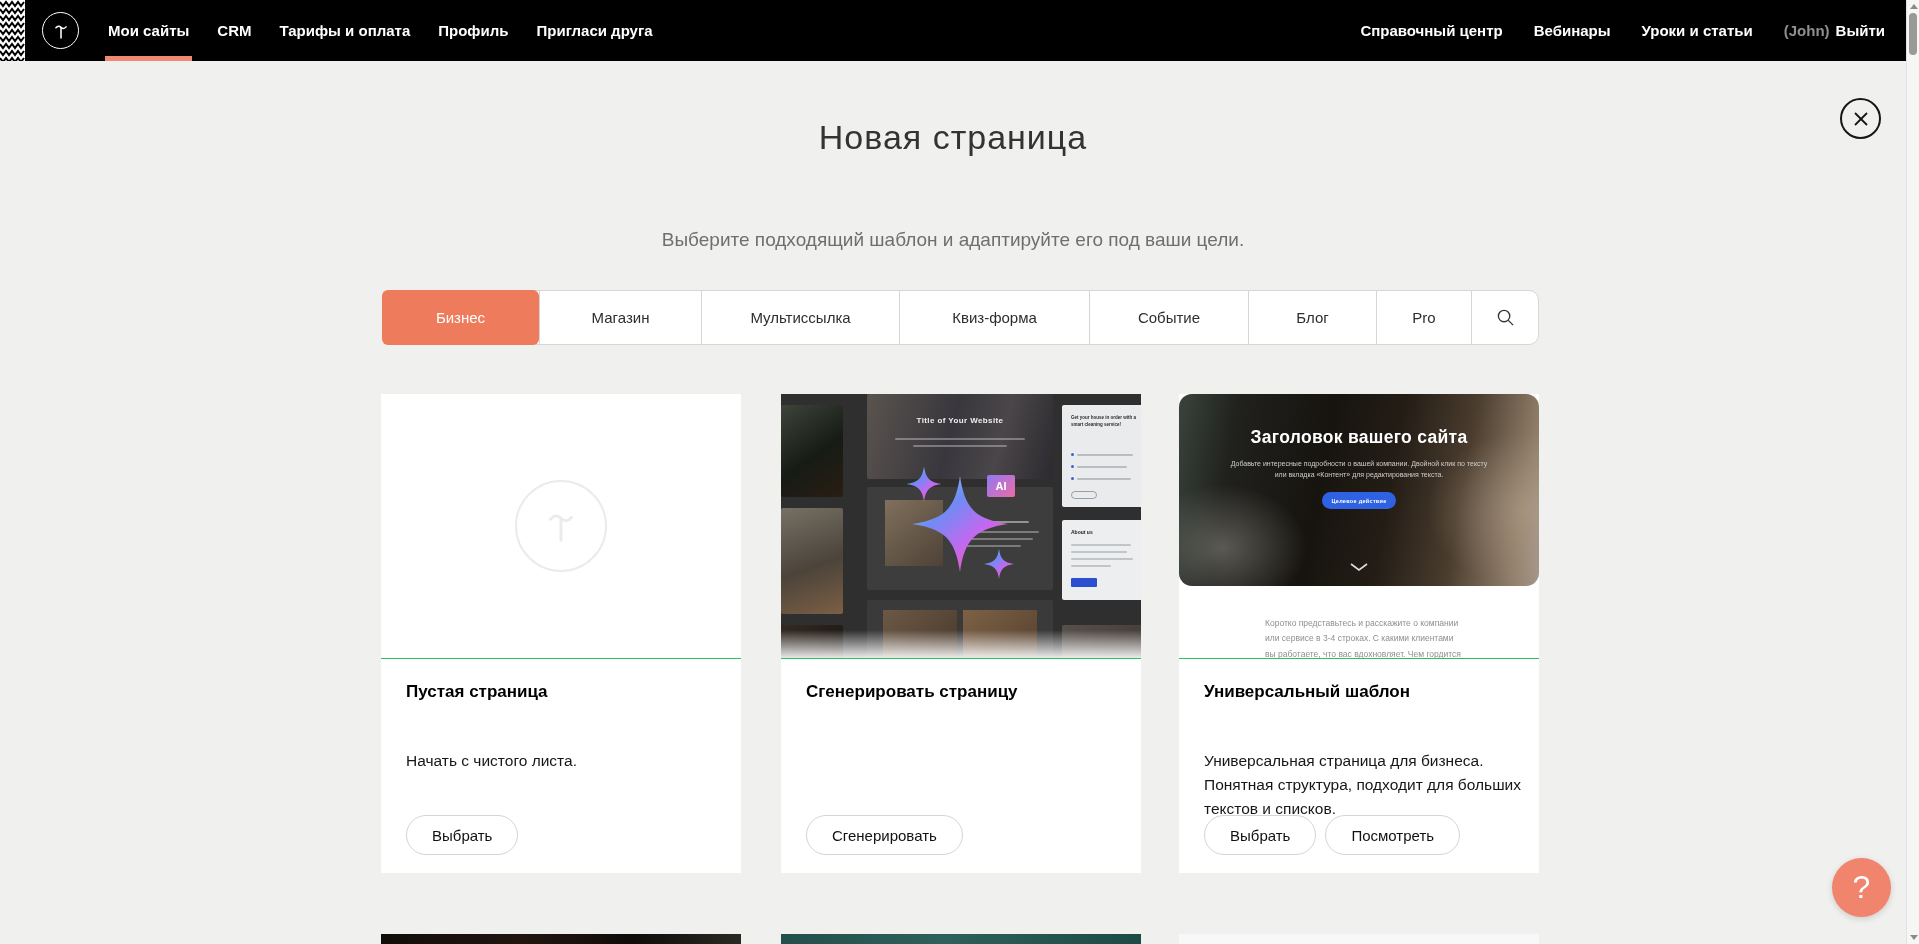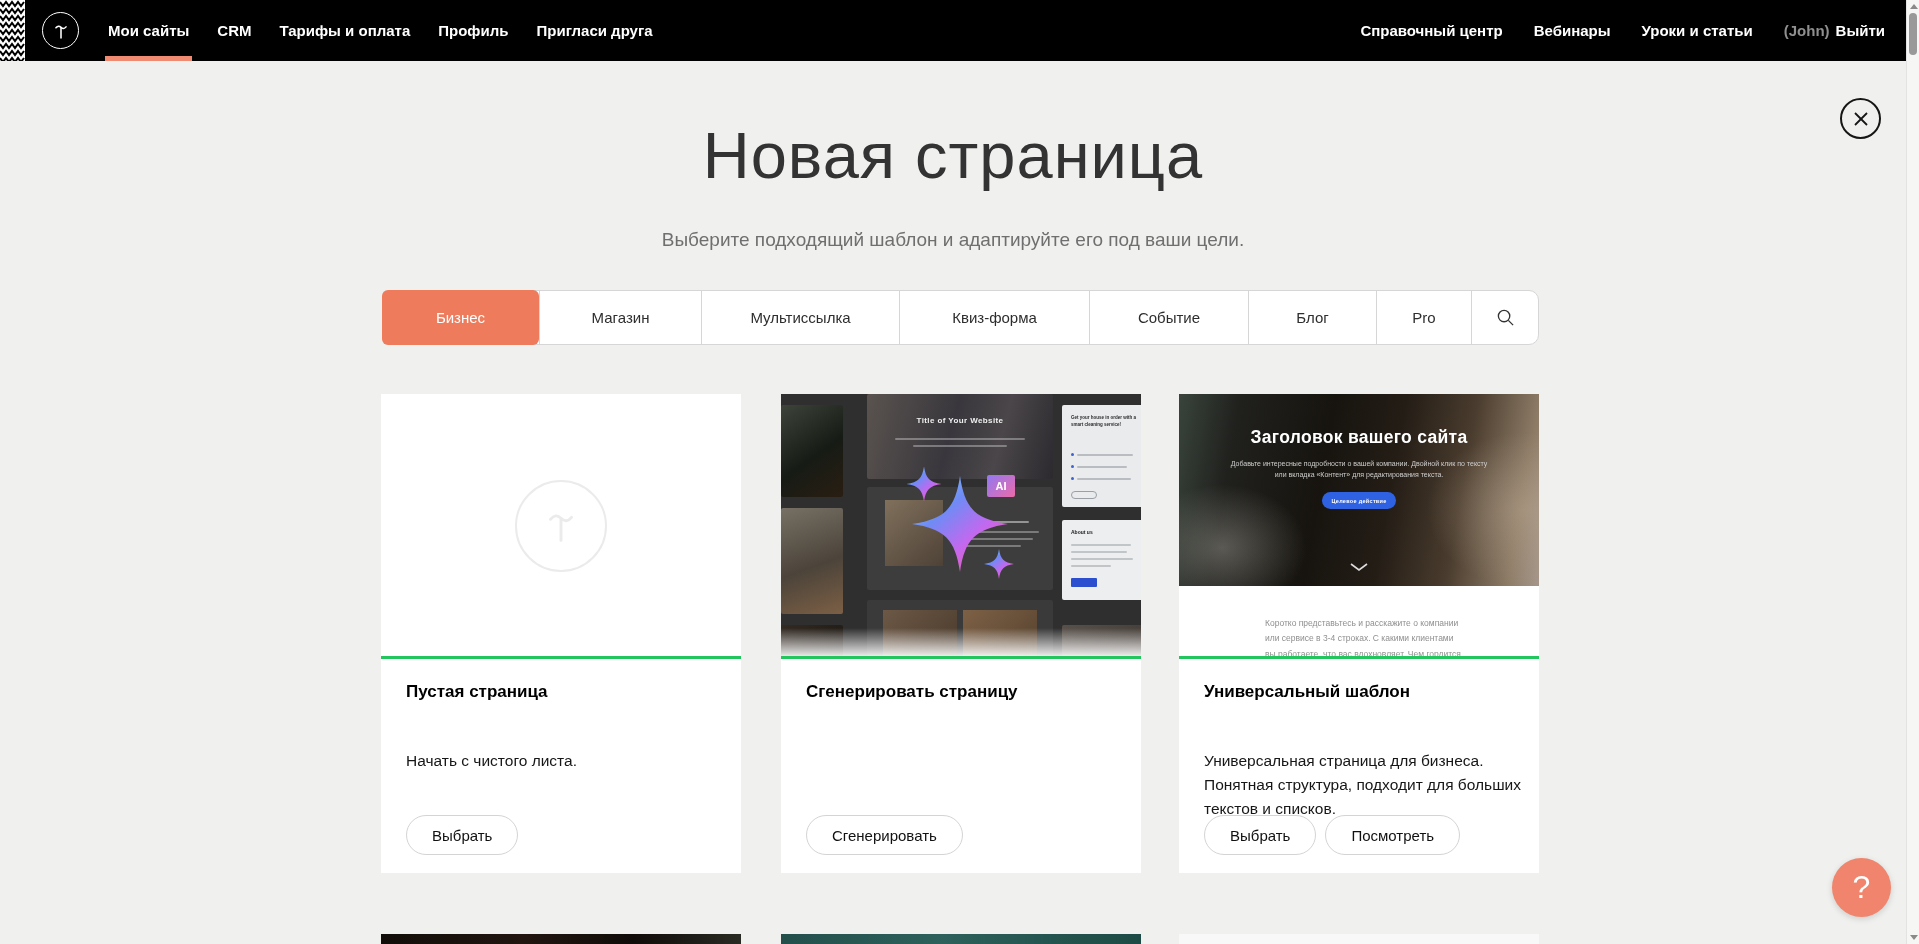--- a/index.html
+++ b/index.html
@@ -24,40 +24,40 @@
   .scrollbar{position:absolute;right:0;top:0;width:13px;height:944px;background:#f6f6f5;border-left:1px solid #e3e3e3;box-sizing:border-box;}
   .sb-thumb{position:absolute;left:2px;top:13px;width:8px;height:42px;border-radius:4px;background:#999;}
   .sb-up{position:absolute;left:3px;top:4px;width:0;height:0;border-left:4px solid transparent;
          border-right:4px solid transparent;border-bottom:5px solid #8a8a8a;}
   .sb-down{position:absolute;left:3px;bottom:4px;width:0;height:0;border-left:4px solid transparent;
          border-right:4px solid transparent;border-top:5px solid #8a8a8a;}
 
   
   .close-btn{position:absolute;left:1840px;top:98px;width:41px;height:41px;border:2px solid #161616;
              border-radius:50%;box-sizing:border-box;display:flex;align-items:center;justify-content:center;cursor:pointer;}
-  .page-title{position:absolute;left:0;top:118px;width:1906px;text-align:center;font-size:65px;
+  .page-title{position:absolute;left:0;top:118px;width:1906px;text-align:center;font-size:34px;
               font-weight:300;color:#333;letter-spacing:1px;}
   .page-subtitle{position:absolute;left:0;top:229px;width:1906px;text-align:center;font-size:19px;
               font-weight:400;color:#6f6f6f;}
 
   
   .tabbar{position:absolute;left:382px;top:290px;width:1157px;height:55px;display:flex;
           background:#fff;border:1px solid #d6d6d6;border-radius:10px;box-sizing:border-box;}
   .tab{display:flex;align-items:center;justify-content:center;border-left:1px solid #d6d6d6;
        font-size:15px;color:#2e2e2e;cursor:pointer;box-sizing:border-box;}
   .tab:first-child{border-left:none;}
   .tab.selected{background:#ee7c5c;color:#fff;border-radius:6px;margin:-1px 0 -1px -1px;}
   .t0{width:157px;} .t1{width:162px;} .t2{width:198px;} .t3{width:190px;}
   .t4{width:159px;} .t5{width:128px;} .t6{width:95px;} .t7{flex:1;}
 
   
   .card{position:absolute;top:394px;width:360px;height:479px;background:#fff;}
   .card.c1{left:381px;} .card.c2{left:781px;} .card.c3{left:1179px;}
   .card-img{position:absolute;left:0;top:0;width:360px;height:265px;overflow:hidden;
-            border-bottom:3px solid #22c55e;box-sizing:border-box;}
+            border-bottom:1px solid #22c55e;box-sizing:border-box;}
   .card-title{position:absolute;left:25px;top:288px;font-size:17px;font-weight:700;color:#000;}
   .card-desc{position:absolute;left:25px;top:320px;width:315px;font-size:15.5px;color:#161616;line-height:1.55;margin-top:35px;}
   .card-buttons{position:absolute;left:25px;top:421px;display:flex;gap:9px;}
   .pill-btn{height:38px;padding:0 25px;border:1px solid #d4d4d4;border-radius:20px;background:#fff;
             display:flex;align-items:center;font-size:15px;color:#111;cursor:pointer;white-space:nowrap;}
 
   
   .watermark{position:absolute;left:134px;top:86px;width:92px;height:92px;border:2.5px solid #ebebeb;
              border-radius:50%;box-sizing:border-box;display:flex;align-items:center;justify-content:center;}
 
@@ -92,21 +92,21 @@
             background:linear-gradient(135deg,#9179f2,#ec6ba8);display:flex;align-items:center;
             justify-content:center;color:#fff;font-size:11px;font-weight:700;}
   .fade{position:absolute;left:0;right:0;bottom:0;height:28px;
         background:linear-gradient(rgba(255,255,255,0),rgba(255,255,255,.9));}
 
   
   .hero{position:absolute;left:0;top:0;width:360px;height:192px;overflow:hidden;
         background:
           radial-gradient(120px 90px at 12% 80%,rgba(150,148,140,.5),rgba(0,0,0,0) 70%),
           radial-gradient(140px 110px at 96% 60%,rgba(190,172,150,.45),rgba(0,0,0,0) 70%),
-          linear-gradient(100deg,#39443c 0%,#20201d 16%,#17140f 40%,#241d16 58%,#4a3c2e 76%,#8d7b66 92%,#a5968a 100%);}
+          linear-gradient(100deg,#39443c 0%,#20201d 16%,#17140f 40%,#241d16 58%,#4a3c2e 76%,#8d7b66 92%,#a5968a 100%); border-radius: 13px;}
   .hero-title{position:absolute;left:0;top:33px;width:100%;text-align:center;font-size:17.5px;
               font-weight:700;color:#fff;letter-spacing:.3px;}
   .hero-caption{position:absolute;left:50px;top:64px;width:260px;text-align:center;font-size:7px;
                 color:#cdcdcd;line-height:1.6;}
   .hero-btn{position:absolute;left:143px;top:98px;width:74px;height:17px;border-radius:9px;background:#2f62e3;
             display:flex;align-items:center;justify-content:center;color:#fff;font-size:5.5px;
             font-weight:700;letter-spacing:.3px;cursor:pointer;}
   .hero-chevron{position:absolute;left:170px;top:164px;}
   .preview-paragraph{position:absolute;left:86px;top:222px;width:200px;font-size:8.5px;color:#8f8f8f;line-height:1.8;}
 

